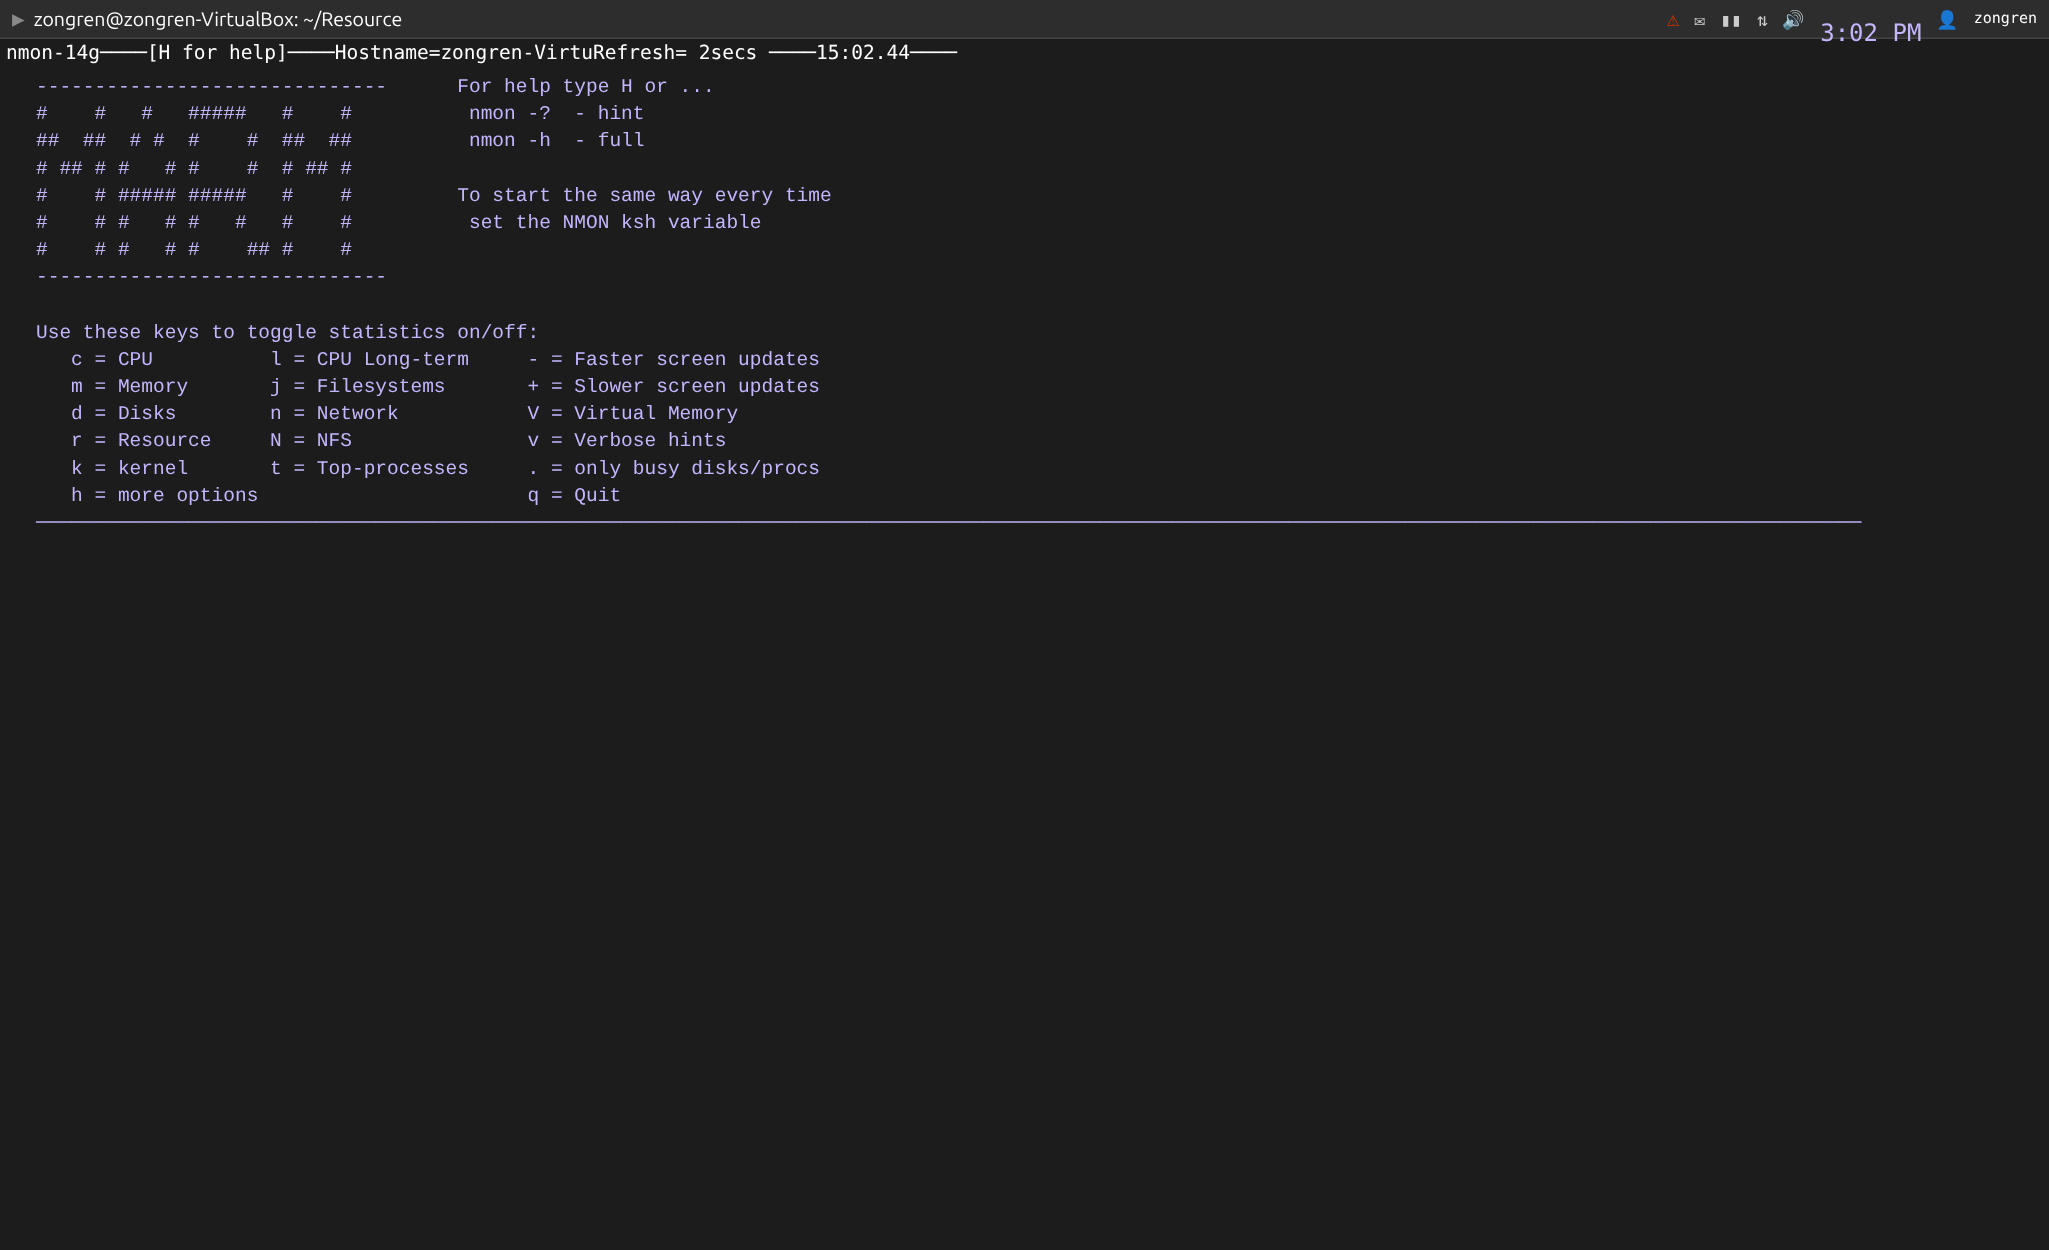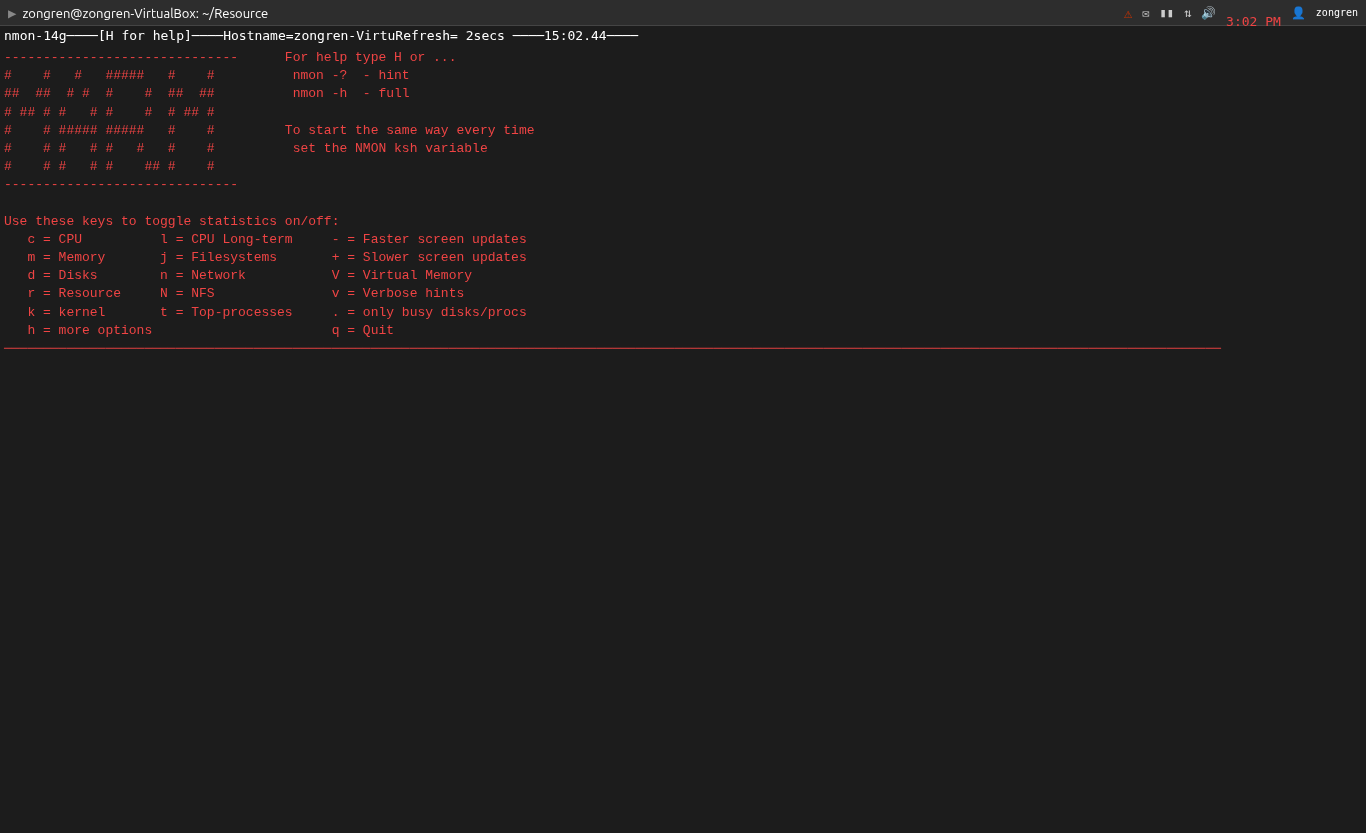--- a/index.html
+++ b/index.html
@@ -61,35 +61,35 @@
       background: #1c1c1c;
       color: #ffffff;
       font-family: monospace;
       font-size: 13px;
       padding: 2px 4px;
       border-bottom: none;
       white-space: pre;
     }
 
     #terminal-content {
-      padding: 4px 4px;
+      padding: 4px 24px;
       white-space: pre;
       line-height: 1.4;
-      color: #ef4444;
+      color: #c4b5fd;
     }
 
     
     .tray-icon {
       color: #cccccc;
       font-size: 12px;
     }
 
     #clock {
-      color: #ef4444;
-      font-size: 13px;
+      color: #c4b5fd;
+      font-size: 16px;
       margin-top: 17px;
     }
 
     #user-info {
       color: #ffffff;
       font-size: 10px;
     }
 
     .alert-icon {
       color: #cc3300;

